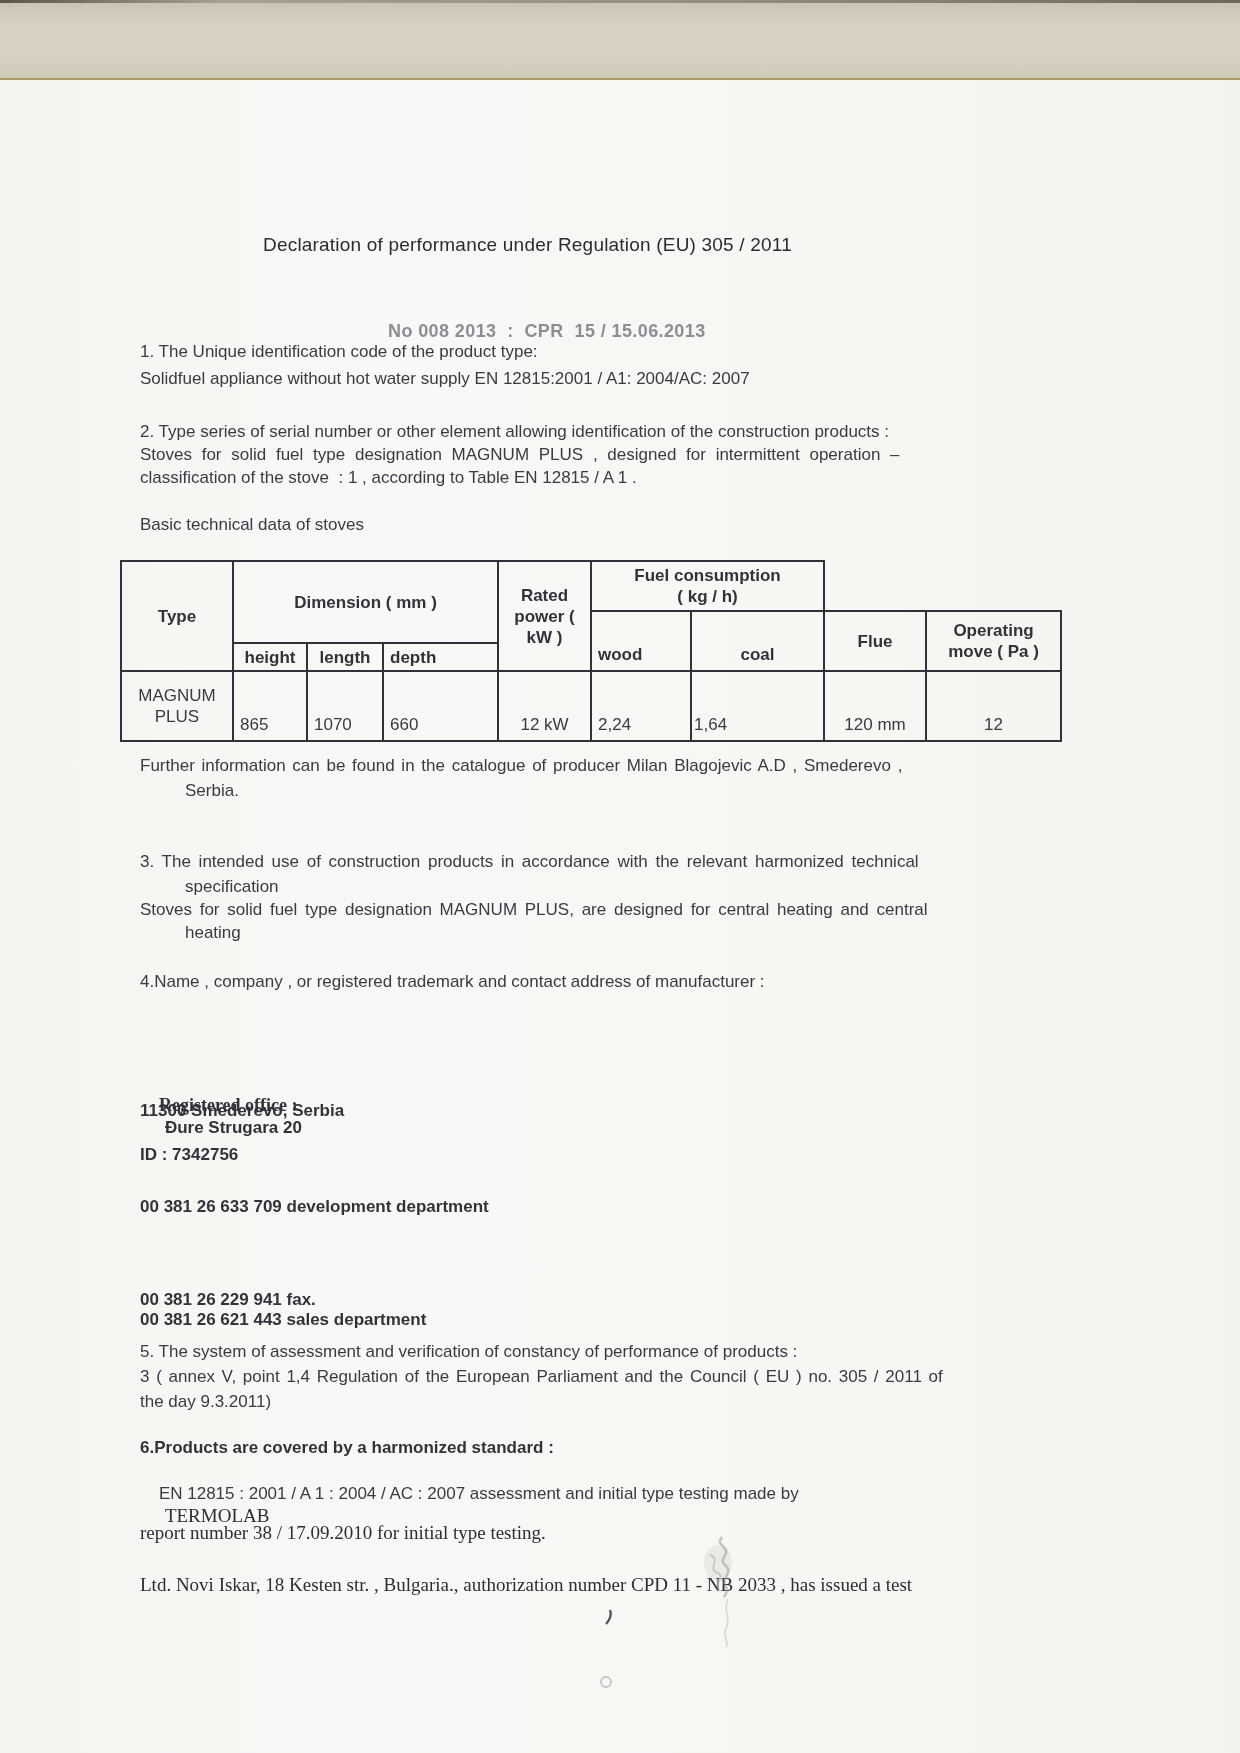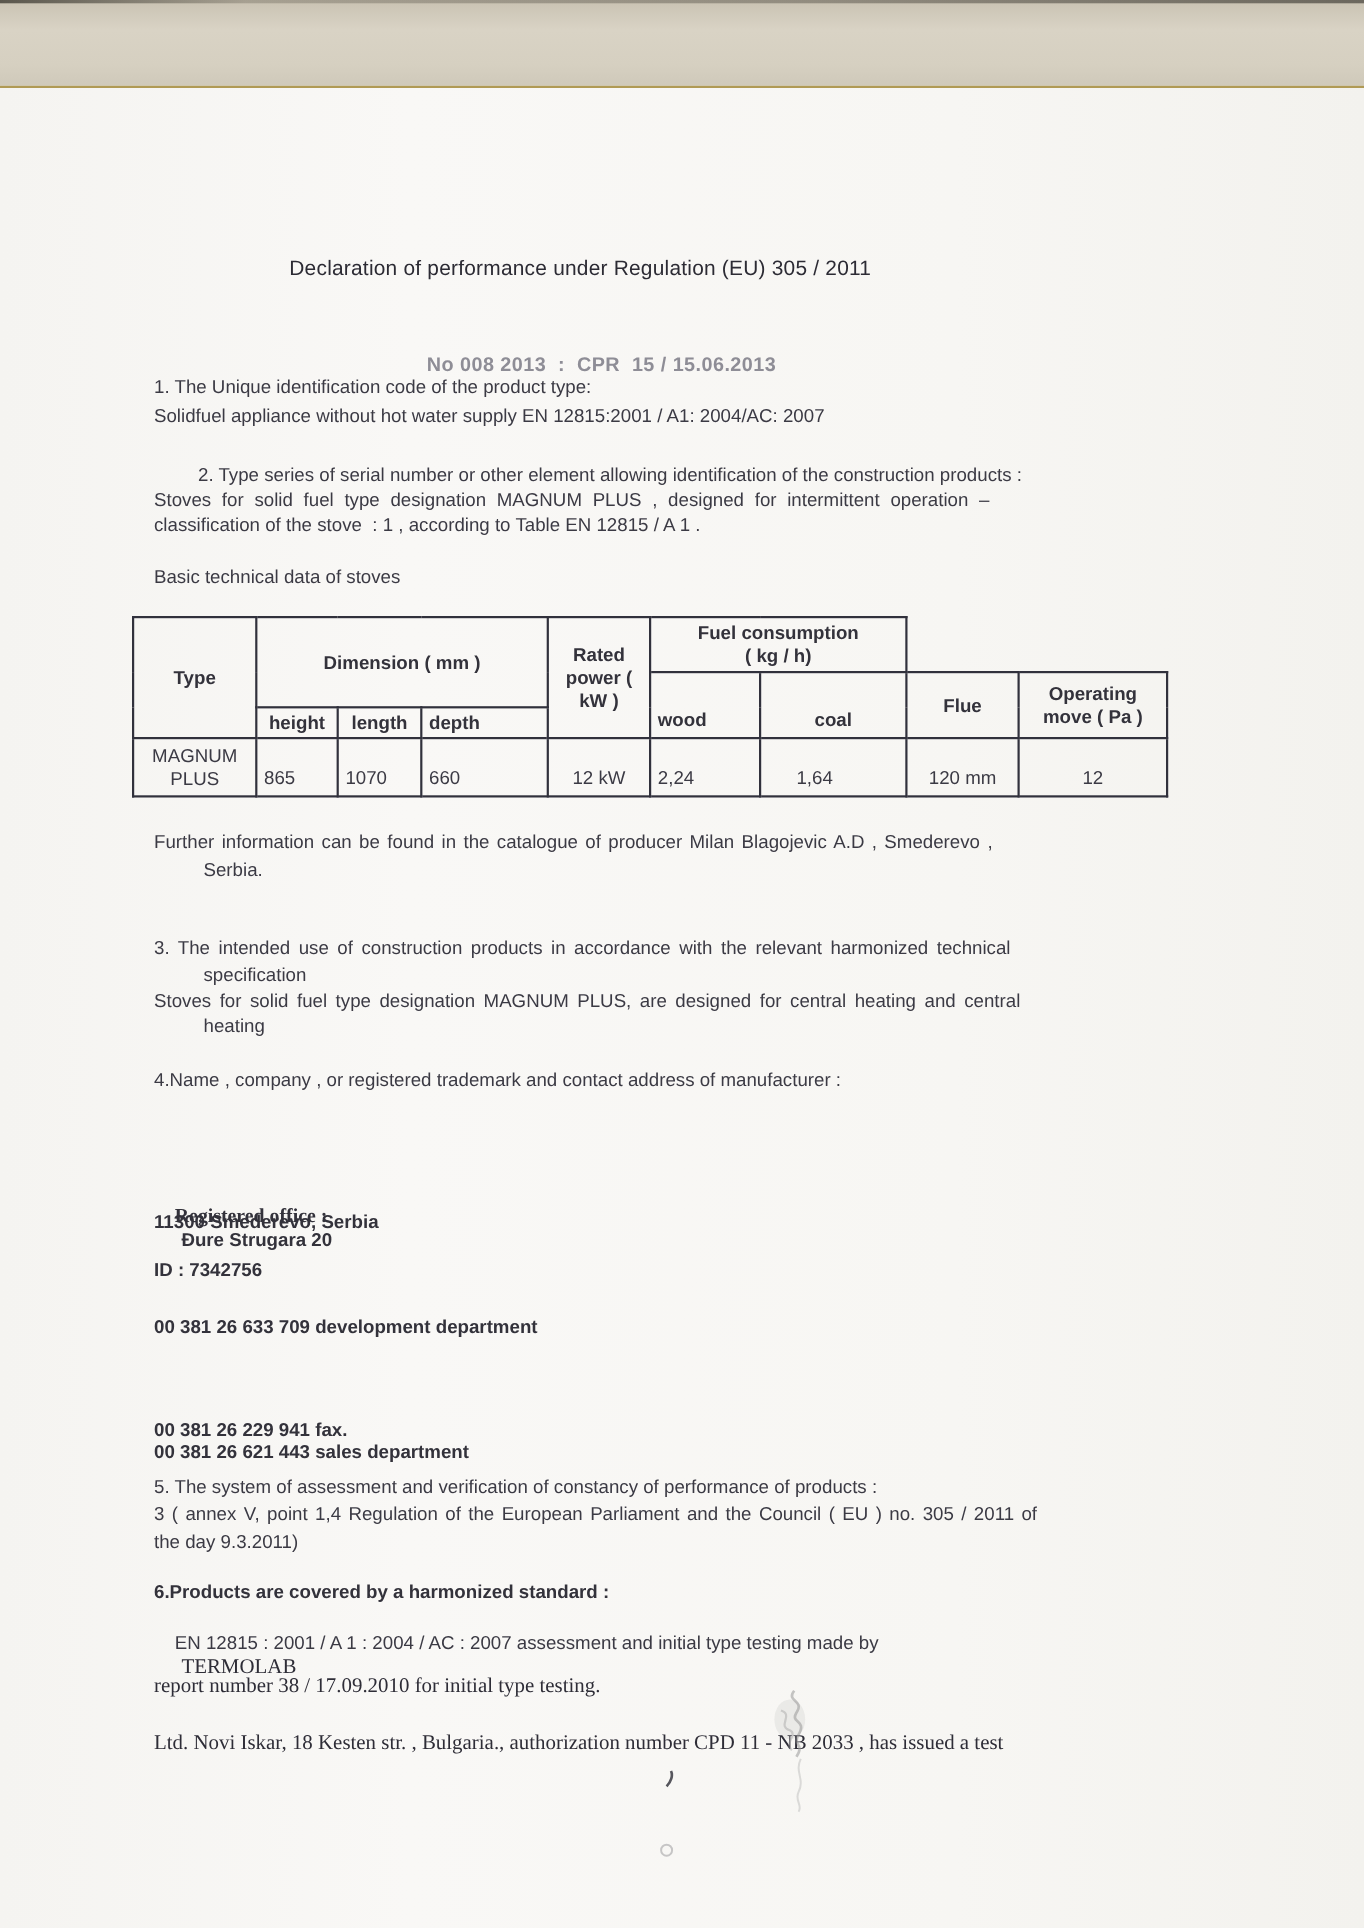--- a/index.html
+++ b/index.html
@@ -34,42 +34,42 @@
     border-collapse:collapse;table-layout:fixed;
     font-family:"Liberation Sans",sans-serif;font-size:17px;color:#3b3a44;
   }
   table.tech th,table.tech td{
     border:2px solid #31313c;padding:0 6px;overflow:hidden;
     font-weight:400;text-align:center;vertical-align:middle;line-height:21px;
   }
   table.tech th{font-weight:700;color:#33323b;}
   table.tech .blank{border:0;}
   table.tech .r1{height:50px;} table.tech .r2{height:32px;}
-  table.tech .r3{height:28px;} table.tech .r4{height:53px;}
+  table.tech .r3{height:28px;} table.tech .r4{height:70px;}
   table.tech .vbottom{vertical-align:bottom;padding-bottom:5px;}
   table.tech .tleft{text-align:left;}
   table.tech .unit{font-weight:700;}
 
   
   .artifact{position:absolute;pointer-events:none;}
 </style>
 </head>
 <body>
 
 <div class="page">
 
   <div class="scan-strip"></div>
 
   <div class="line title" style="left:263px;top:234px;">Declaration of performance under Regulation (EU) 305 / 2011</div>
   <div class="line ref" style="left:388px;top:298px;margin-top:22px;">No 008 2013  :  CPR  15 / 15.06.2013</div>
 
   <div class="line" style="left:140px;top:341px;">1. The Unique identification code of the product type:</div>
   <div class="line" style="left:140px;top:368px;">Solidfuel appliance without hot water supply EN 12815:2001 / A1: 2004/AC: 2007</div>
 
-  <div class="line" style="left:140px;top:421px;margin-left:40px;">2. Type series of serial number or other element allowing identification of the construction products :</div>
+  <div class="line" style="left:140px;top:421px;">2. Type series of serial number or other element allowing identification of the construction products :</div>
   <div class="line ws5" style="left:140px;top:444px;">Stoves for solid fuel type designation MAGNUM PLUS , designed for intermittent operation –</div>
   <div class="line" style="left:140px;top:467px;">classification of the stove  : 1 , according to Table EN 12815 / A 1 .</div>
 
   <div class="line" style="left:140px;top:514px;">Basic technical data of stoves</div>
 
   <table class="tech">
     <colgroup>
       <col style="width:112px">
         <col style="width:74px">
         <col style="width:76px">
@@ -102,21 +102,21 @@
       <th>length</th>
       <th class="tleft" style="text-align:left;">depth</th>
     </tr>
     <tr class="r4">
       <td>MAGNUM PLUS</td>
       <td class="vbottom tleft">865</td>
       <td class="vbottom tleft">1070</td>
       <td class="vbottom tleft">660</td>
       <td class="vbottom">12 kW</td>
       <td class="vbottom tleft">2,24</td>
-      <td class="vbottom tleft" style="padding-left:32px;">1,64</td>
+      <td class="vbottom tleft" style="padding-left:2px;">1,64</td>
       <td class="vbottom">120 mm</td>
       <td class="vbottom">12</td>
     </tr>
   </tbody>
     </table>
 
   <div class="line ws2" style="left:140px;top:755px;">Further information can be found in the catalogue of producer Milan Blagojevic A.D , Smederevo ,</div>
   <div class="line" style="left:185px;top:780px;">Serbia.</div>
 
   <div class="line ws3" style="left:140px;top:851px;">3. The intended use of construction products in accordance with the relevant harmonized technical</div>

